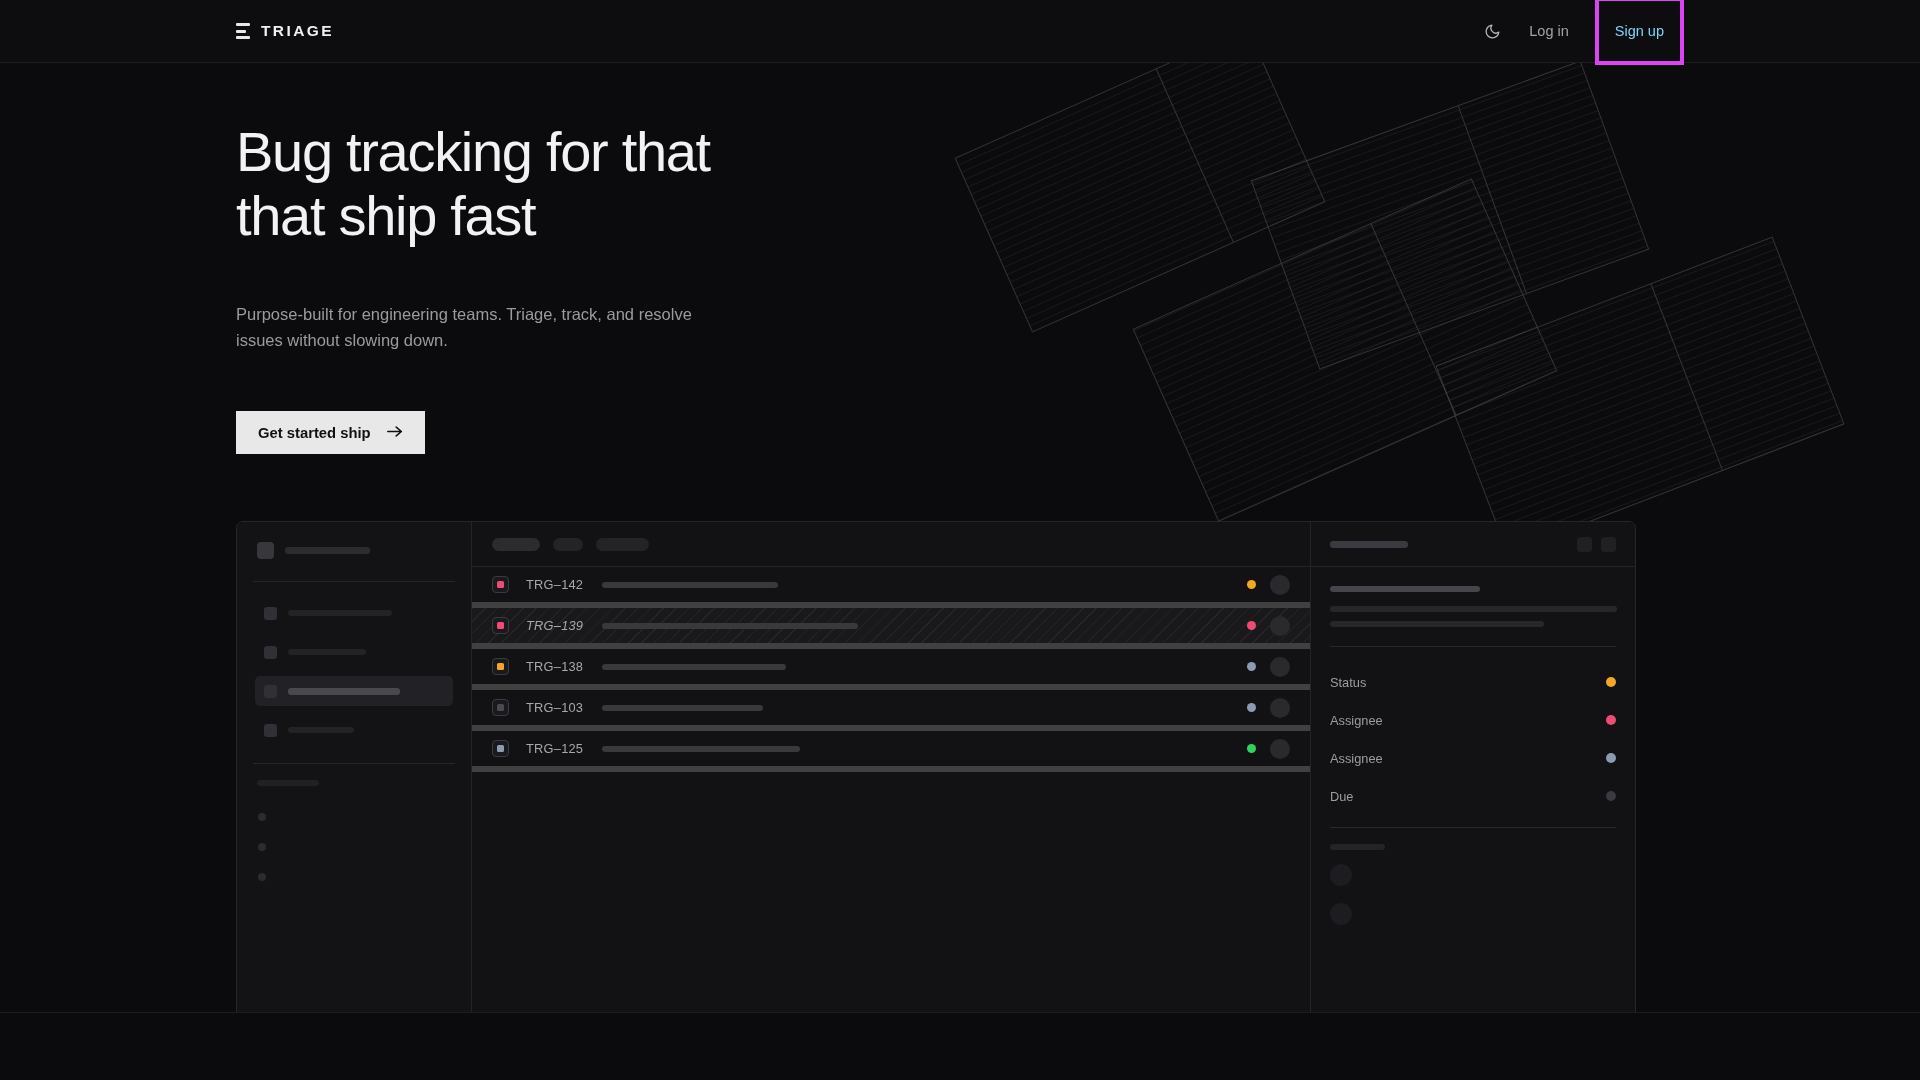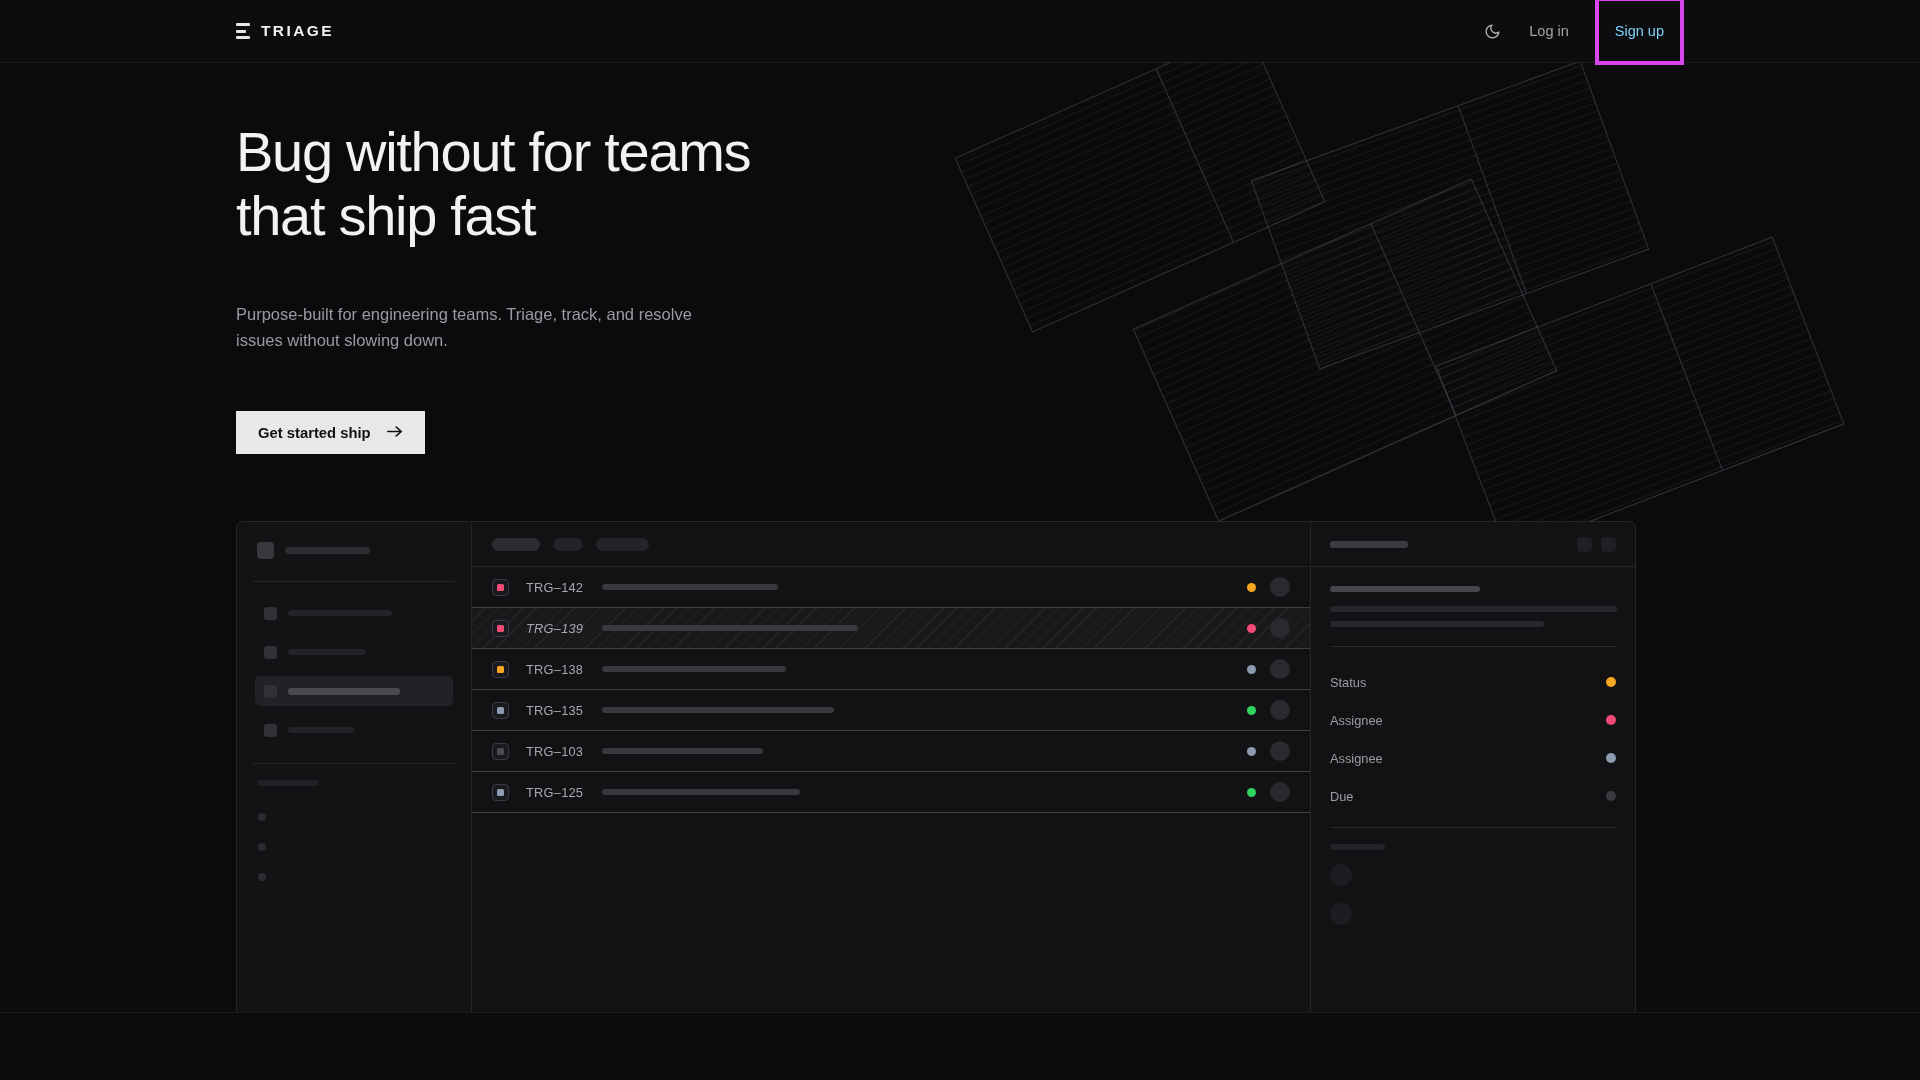--- a/index.html
+++ b/index.html
@@ -96,21 +96,21 @@
 
   
   .mk-list{ flex:1; display:flex; flex-direction:column; min-width:0; }
   .mk-toolbar{
     height:45px; border-bottom:1px solid #242428;
     display:flex; align-items:center; gap:13px; padding-left:20px;
   }
   .mk-rows{ display:flex; flex-direction:column; }
   .mk-row{
     height:41px; display:flex; align-items:center; gap:0;
-    border-bottom:1px solid #404040; padding:0 0 0 20px; position:relative; cursor:pointer;
+    border-bottom:6px solid #404040; padding:0 0 0 20px; position:relative; cursor:pointer;
   }
   .mk-row.selected{
     background-image:repeating-linear-gradient(135deg,
       rgba(255,255,255,0.055) 0px, rgba(255,255,255,0.055) 1px,
       transparent 1px, transparent 9px);
     background-color:#19191c;
     font-style:italic;
   }
   .pr-icon{
     width:17px; height:17px; border-radius:4px; border:1px solid #3a3a40;
@@ -208,21 +208,21 @@
         <path d="M21 12.79A9 9 0 1 1 11.21 3 7 7 0 0 0 21 12.79z"></path>
       </svg>
     </span>
     <a class="nav-link">Log in</a>
     <button class="signup-btn">Sign up</button>
   </div>
 </div>
 
 <div class="hero">
   <h1>
-    <span>Bug without for teams</span><br>
+    <span>Bug tracking for that</span><br>
     <span>that ship fast</span>
   </h1>
   <p class="hero-sub">Purpose-built for engineering teams. Triage, track, and resolve issues without slowing down.</p>
   <button class="cta">
     <span>Get started ship</span>
     <span>
       <svg width="16" height="13" viewBox="0 0 20 16" fill="none" stroke="#111114" stroke-width="1.9" stroke-linecap="round" stroke-linejoin="round">
         <path d="M1 8h16M11.5 2.5 18 8l-6.5 5.5"></path>
       </svg>
     </span>
@@ -299,31 +299,20 @@
           </span>
         </div>
         <div class="mk-row">
           <span class="pr-icon">
             <i style="background: rgb(245, 166, 35);"></i>
           </span>
           <span class="row-id">TRG–138</span>
           <span class="row-title" style="width: 184px;"></span>
           <span class="row-right">
             <span class="row-status" style="background: rgb(141, 155, 176);"></span>
-            <span class="row-avatar"></span>
-          </span>
-        </div>
-        <div class="mk-row">
-          <span class="pr-icon">
-            <i style="background: rgb(141, 155, 176);"></i>
-          </span>
-          <span class="row-id">TRG–135</span>
-          <span class="row-title" style="width: 232px;"></span>
-          <span class="row-right">
-            <span class="row-status" style="background: rgb(47, 212, 95);"></span>
             <span class="row-avatar"></span>
           </span>
         </div>
         <div class="mk-row">
           <span class="pr-icon">
             <i style="background: rgb(74, 74, 80);"></i>
           </span>
           <span class="row-id">TRG–103</span>
           <span class="row-title" style="width: 161px;"></span>
           <span class="row-right">

